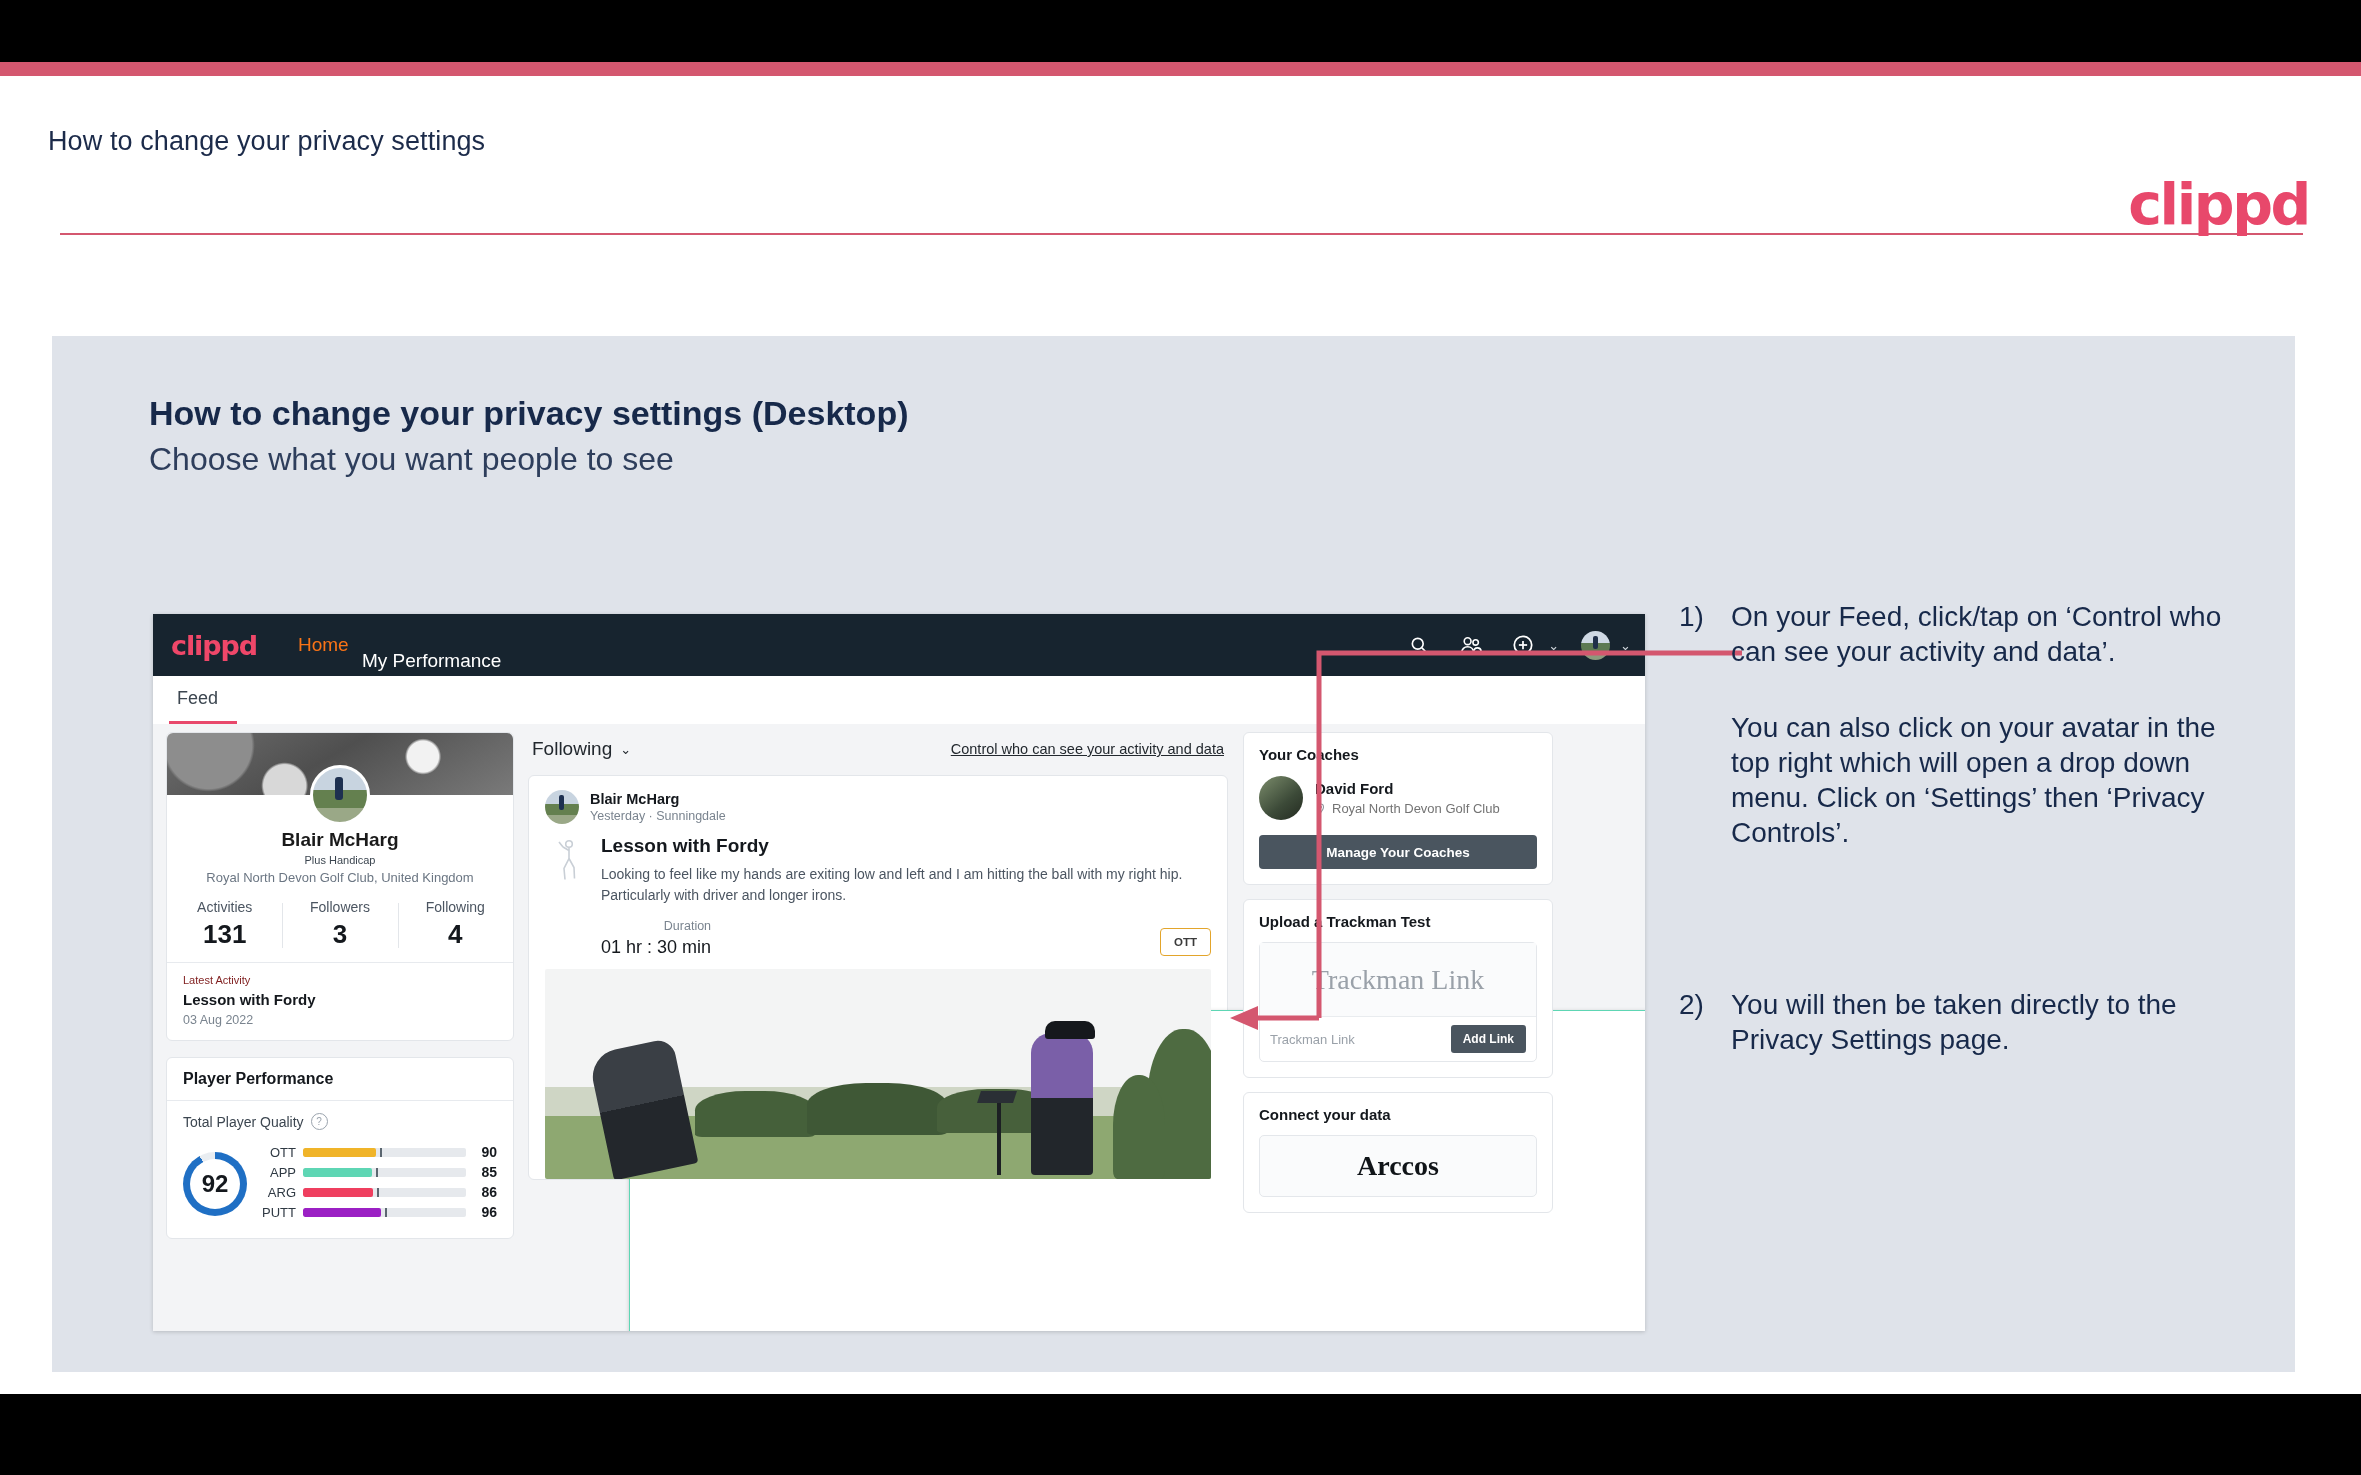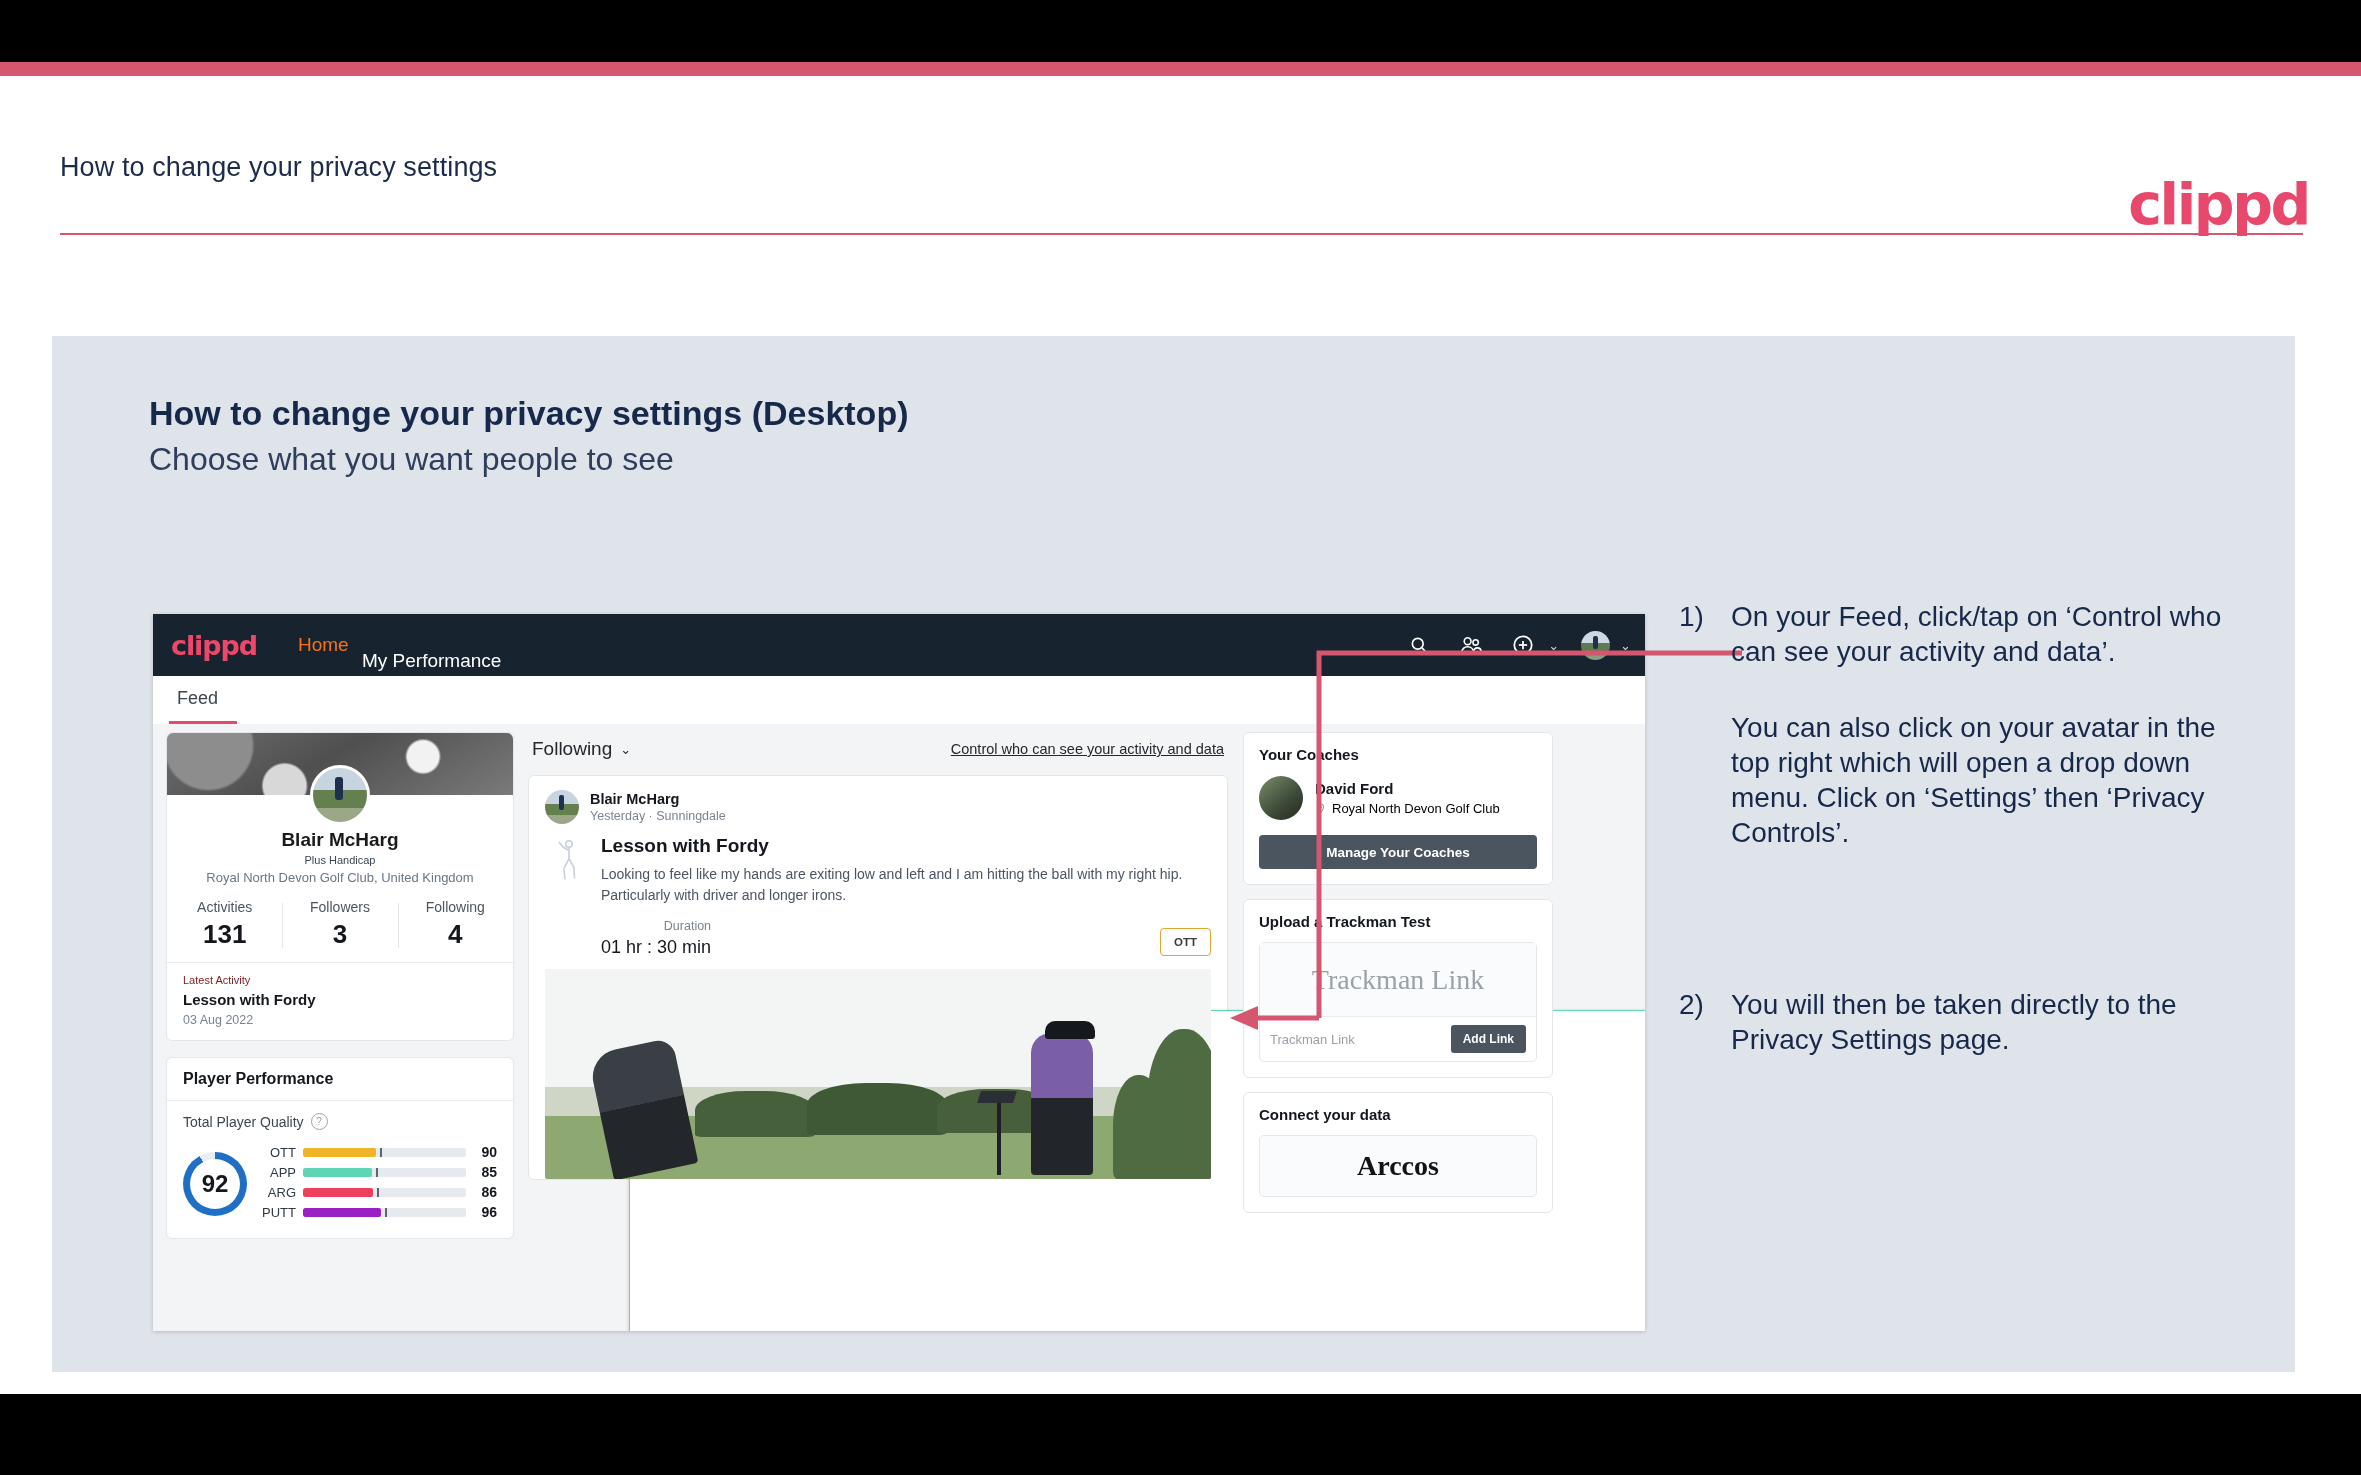--- a/index.html
+++ b/index.html
@@ -5,21 +5,21 @@
   html,body{margin:0;padding:0;background:#000;}
   body{width:2361px;height:1475px;overflow:hidden;font-family:"Liberation Sans",sans-serif;}
 
   .stage{position:absolute;inset:0;background:#000;}
   .top-black{position:absolute;left:0;top:0;width:2361px;height:62px;background:#000;}
   .pink-rule{position:absolute;left:0;top:62px;width:2361px;height:14px;background:#d4576f;}
   .slide{position:absolute;left:0;top:76px;width:2361px;height:1318px;background:#fff;}
   .bottom-black{position:absolute;left:0;top:1394px;width:2361px;height:81px;background:#000;}
 
   
-  .slide-head{position:absolute;left:60px;top:50px;width:2240px;margin-top:26px;}
+  .slide-head{position:absolute;left:48px;top:50px;width:2240px;}
   .slide-head .title{font-size:27px;color:#1c2b4a;font-weight:400;letter-spacing:.1px;}
   .head-rule{position:absolute;left:60px;top:157px;width:2243px;height:2px;background:#d4576f;}
 
   .logo{position:absolute;right:52px;top:128px;transform:translateY(-50%);
         font-size:57px;font-weight:700;color:#e8486b;letter-spacing:-2.4px;
         font-family:"DejaVu Sans",sans-serif;}
 
   
   .panel{position:absolute;left:52px;top:260px;width:2243px;height:1036px;background:#dfe3ea;}
 
@@ -133,21 +133,21 @@
   .standtop{position:absolute;right:196px;bottom:76px;width:36px;height:12px;background:#2a2f35;transform:skewX(-18deg);}
 
   
   .colR{position:absolute;left:1090px;top:8px;width:310px;}
   .rcard{padding:13px 15px 15px;}
   .rtitle{font-size:15px;font-weight:700;color:#14181d;}
   .coach{display:flex;gap:12px;align-items:center;margin-top:13px;}
   .coach-av{width:44px;height:44px;border-radius:50%;flex:none;
      background:linear-gradient(140deg,#7c8d6c,#3c4a38 60%,#232a20);}
   .coach-name{font-size:15px;font-weight:700;color:#14181d;}
-  .coach-club{font-size:13px;color:#000000;margin-top:4px;display:flex;align-items:center;gap:6px;}
+  .coach-club{font-size:13px;color:#737373;margin-top:4px;display:flex;align-items:center;gap:6px;}
   .pin{width:11px;height:11px;flex:none;}
   .btn-dark{margin-top:15px;width:100%;height:34px;background:#4a555f;color:#fff;border:none;border-radius:4px;
      font-size:13.5px;font-weight:700;font-family:inherit;cursor:pointer;}
   .dropzone{margin-top:12px;border:1px solid #e4e7eb;border-radius:5px;}
   .dz-top{height:73px;background:#fafbfc;display:flex;align-items:center;justify-content:center;
      font-family:"Liberation Serif",serif;font-size:28px;color:#9aa1a9;}
   .dz-bot{display:flex;align-items:center;justify-content:space-between;padding:8px 10px;border-top:1px solid #e9ecef;}
   .dz-ph{font-size:13px;color:#9aa1a9;}
   .btn-add{background:#4a555f;color:#fff;border:none;border-radius:3px;padding:7px 12px;font-size:12px;font-weight:700;
      font-family:inherit;cursor:pointer;}

